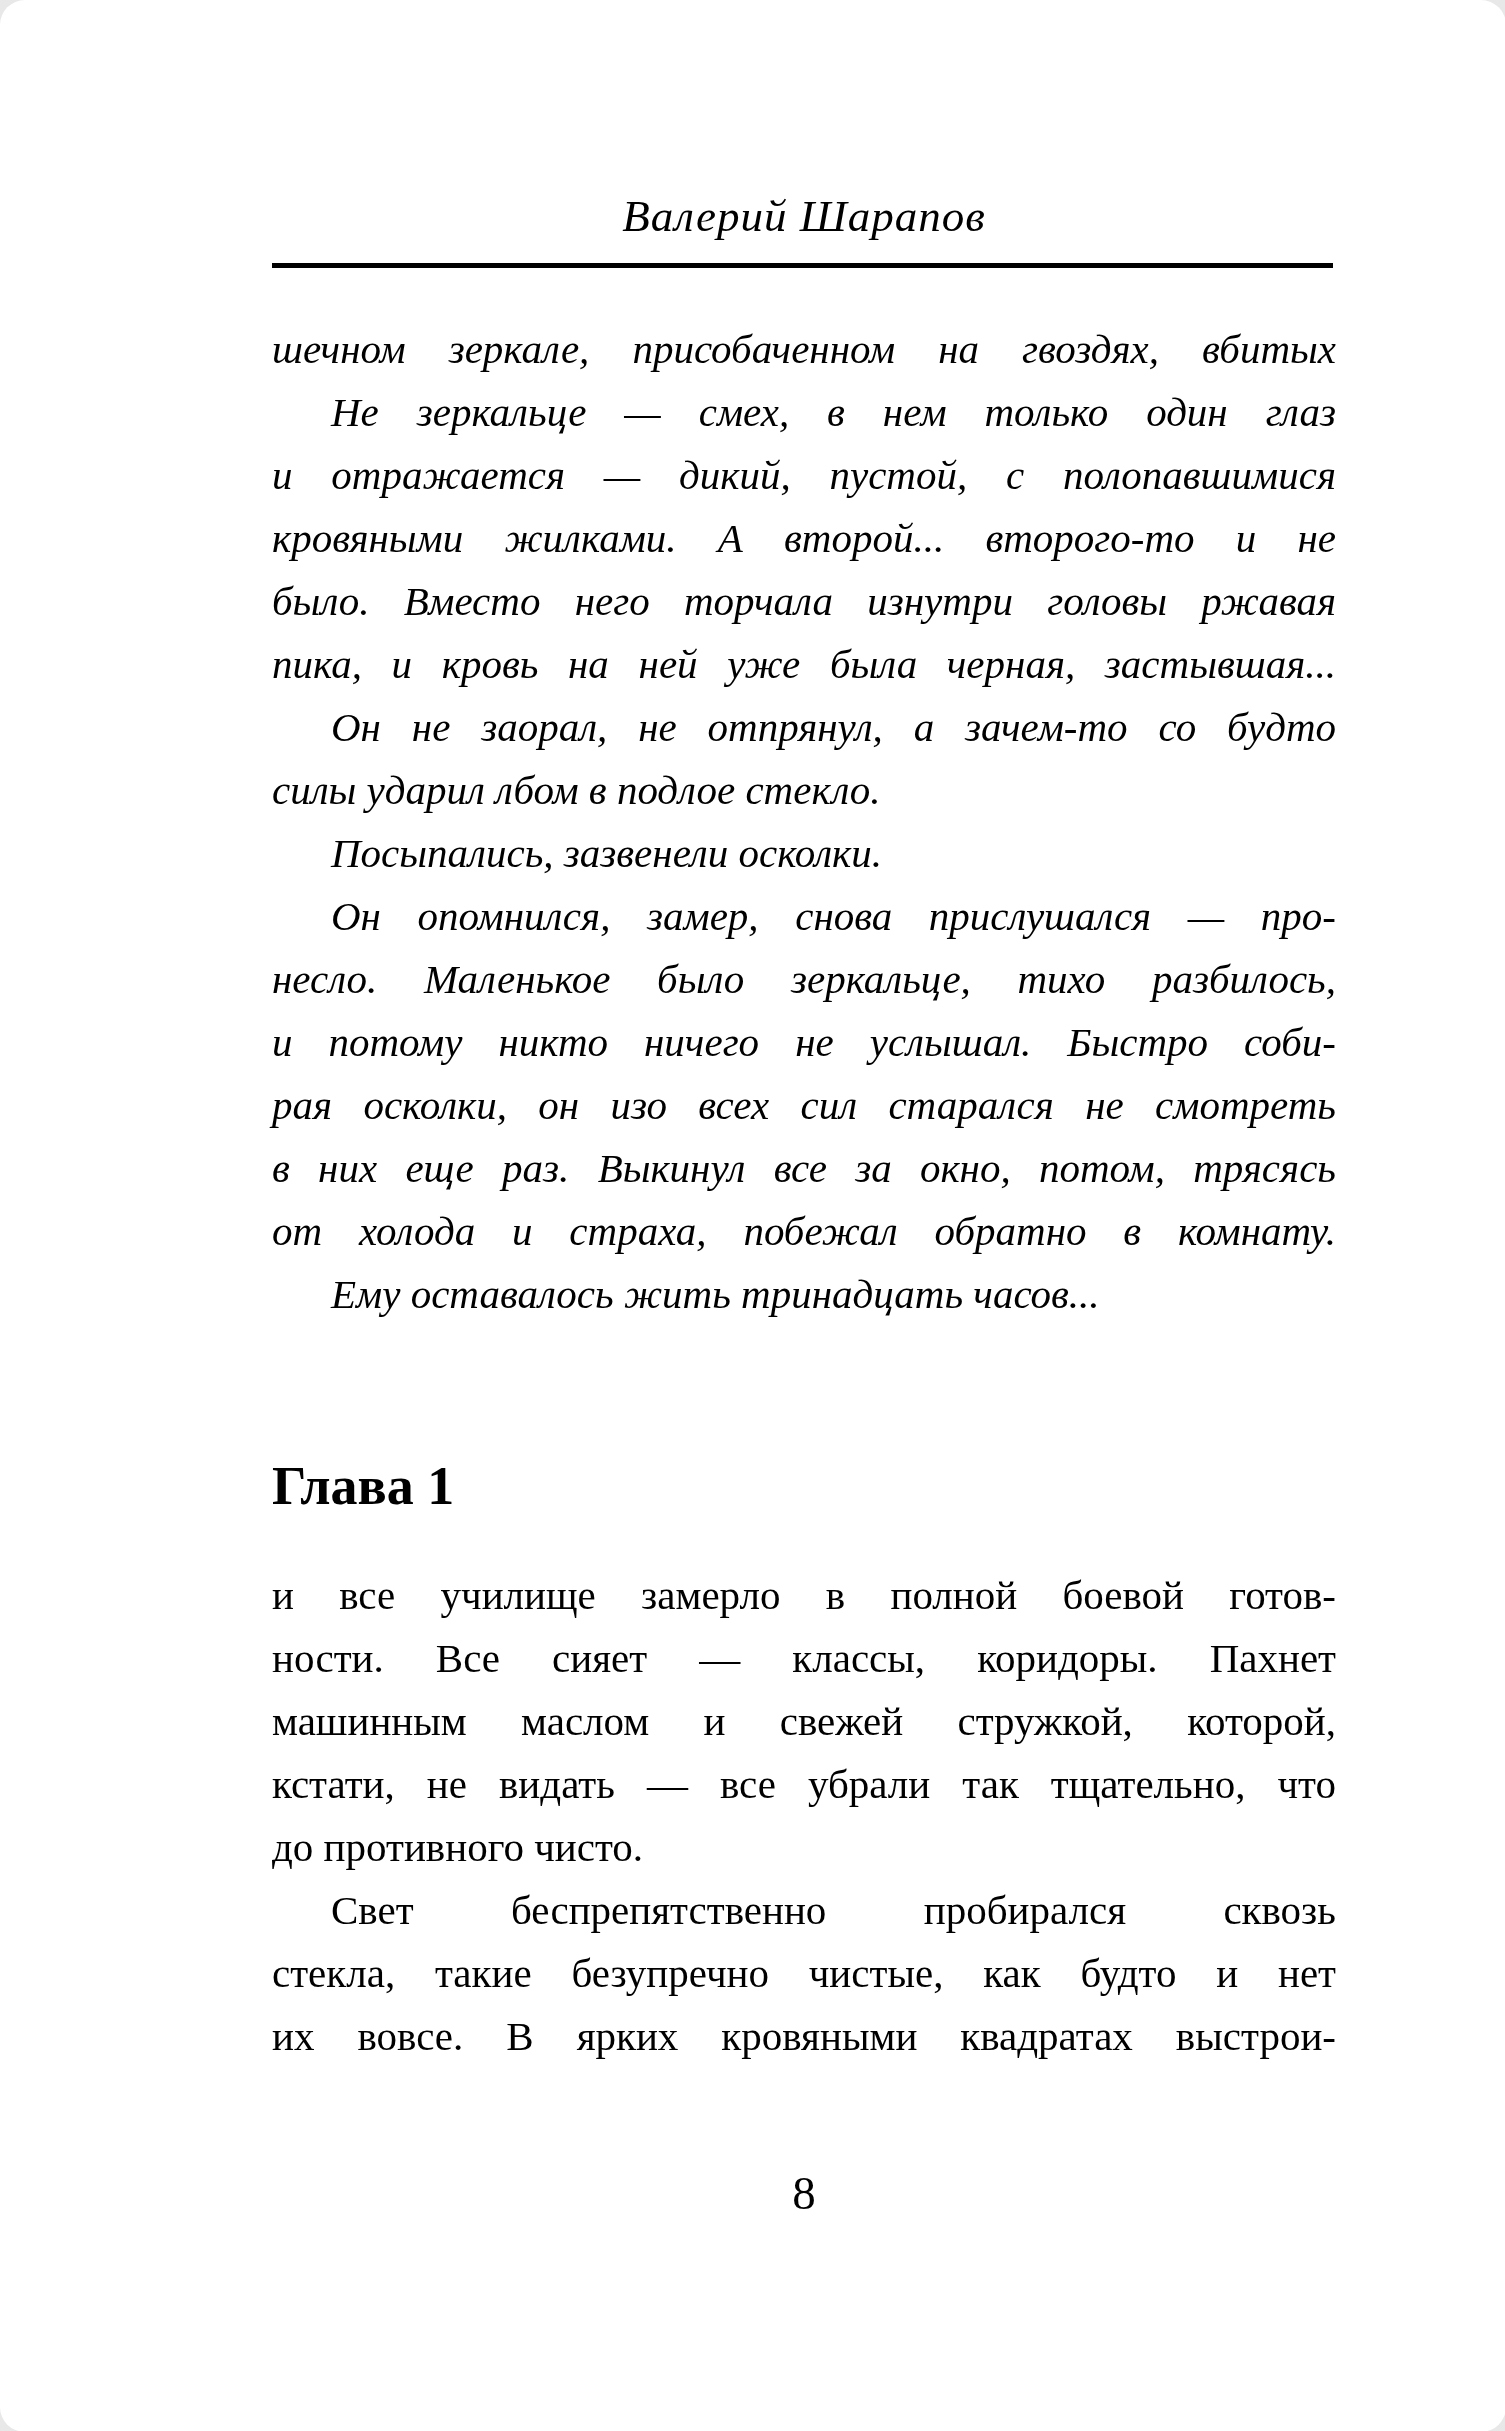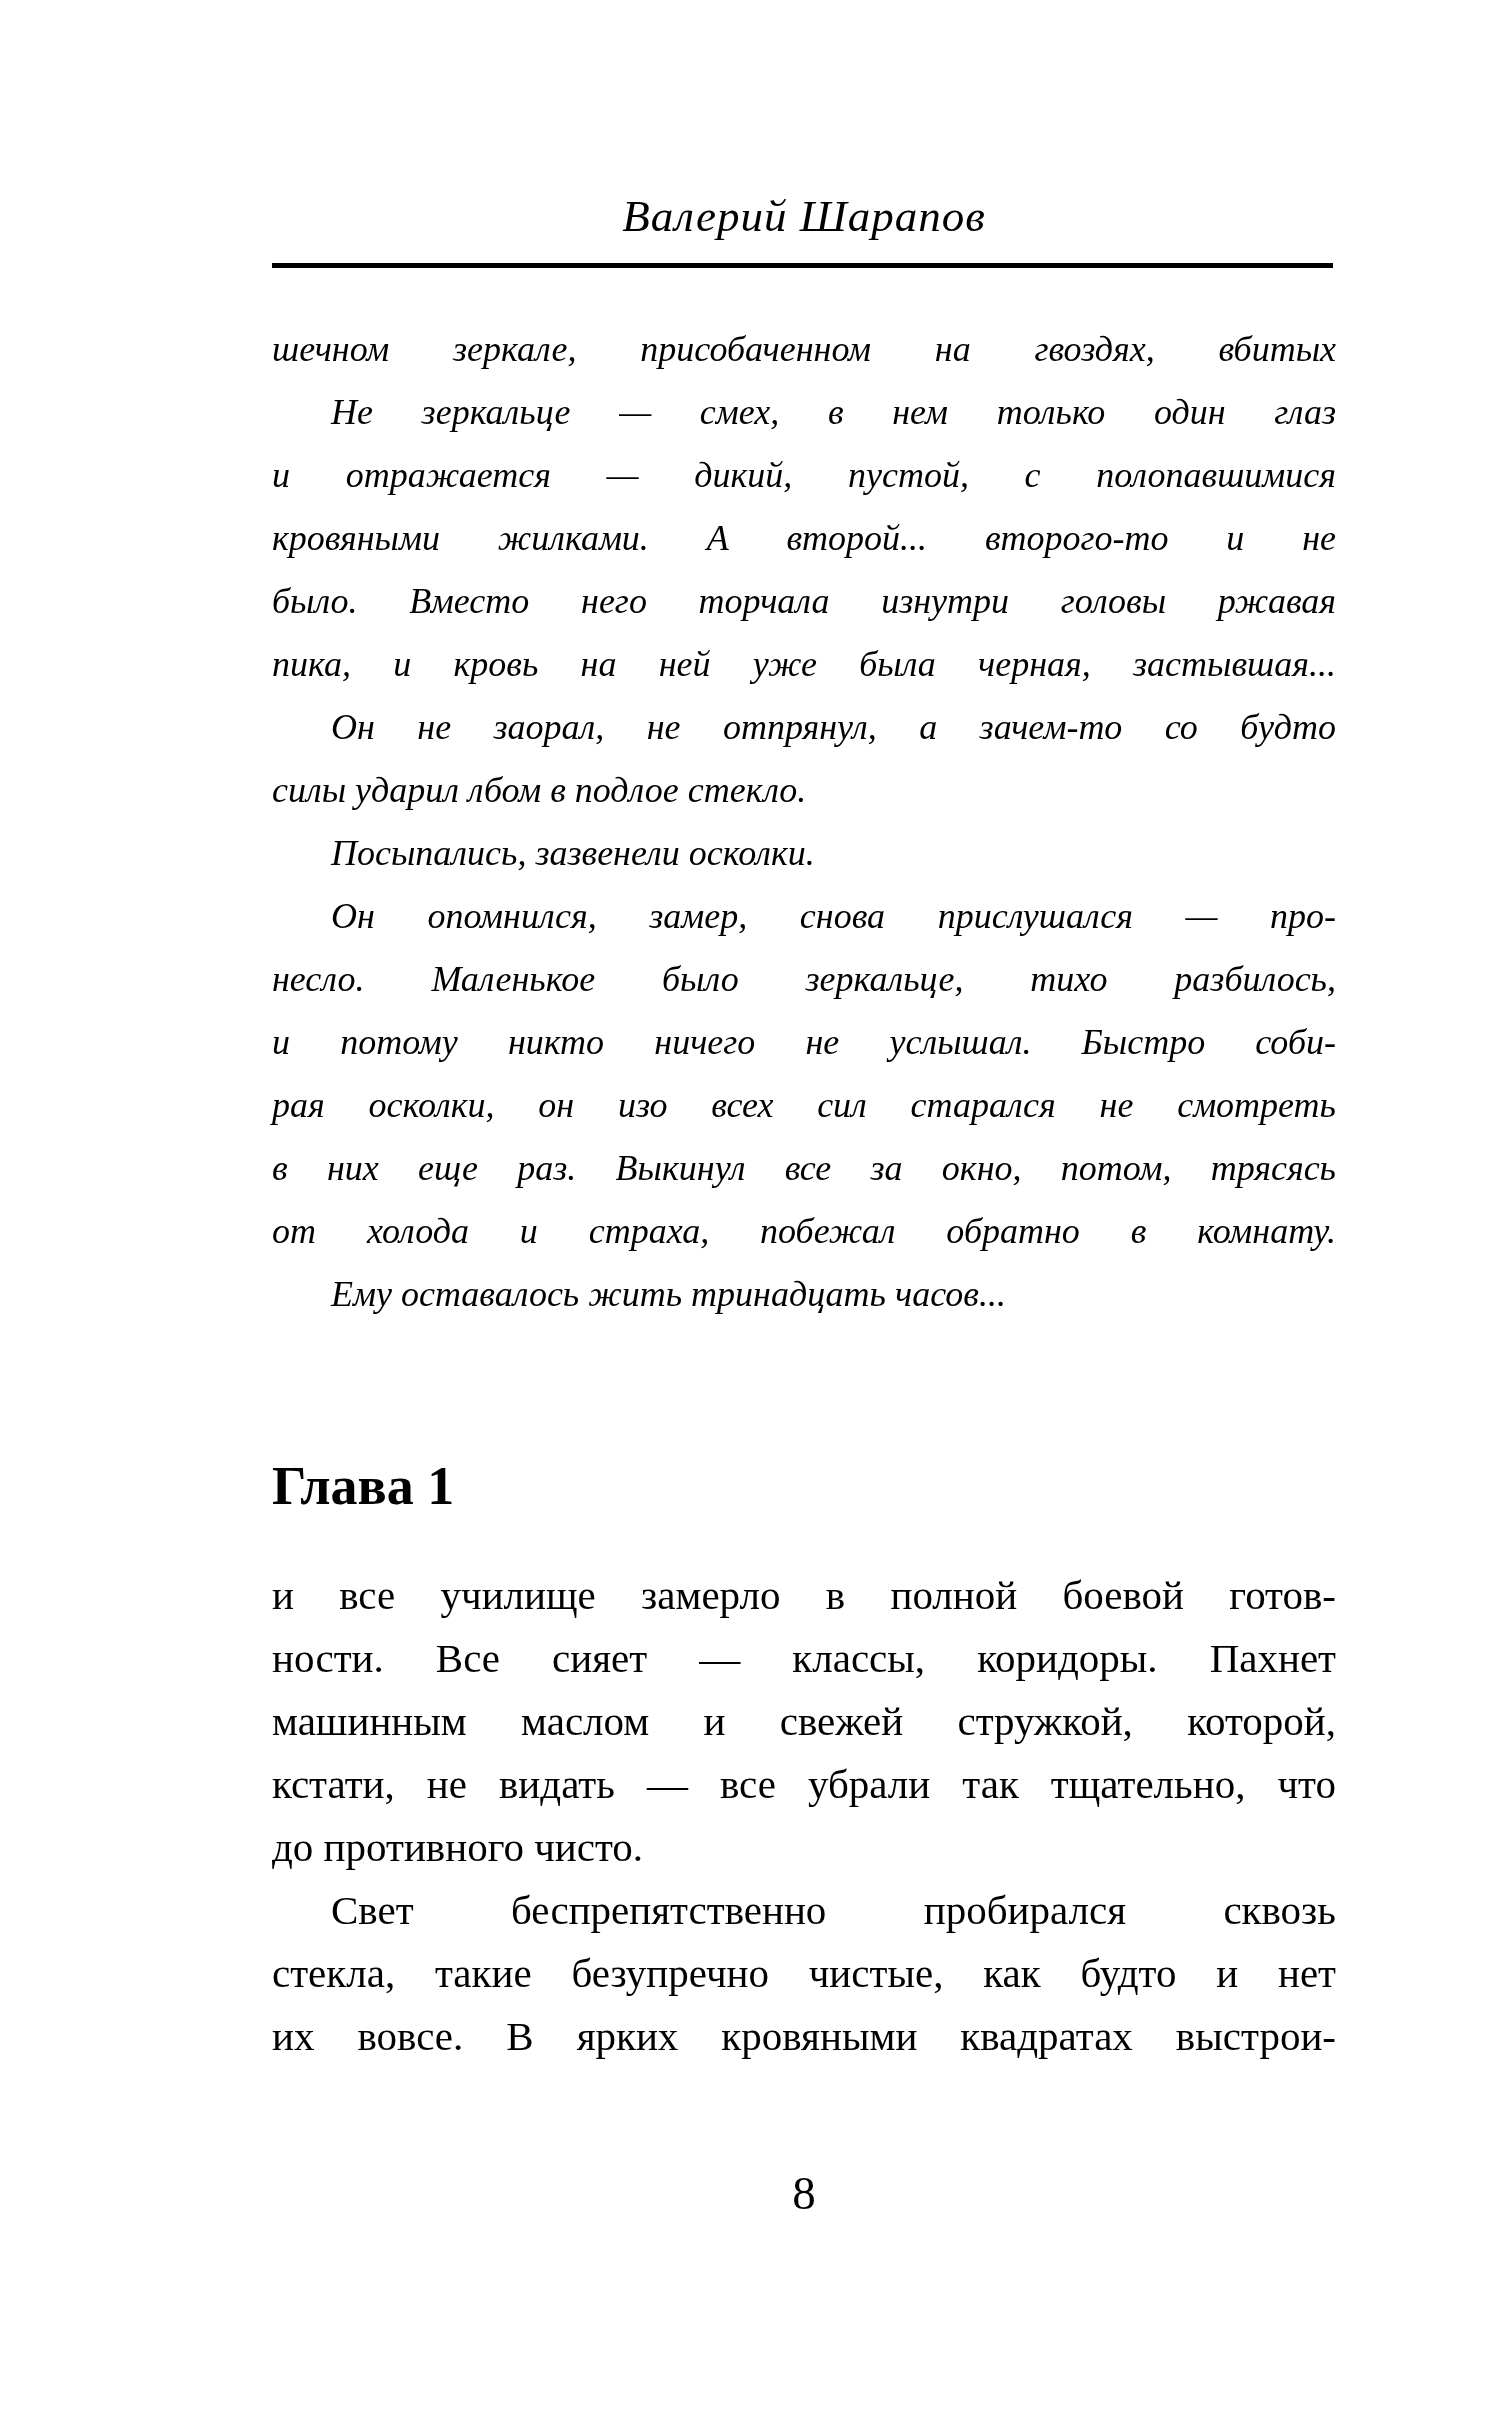--- a/index.html
+++ b/index.html
@@ -8,20 +8,21 @@
     background: #e8e8e8;
   }
   .page {
     position: relative;
     width: 1506px;
     height: 2432px;
     background: #ffffff;
     color: #000000;
     font-family: "Liberation Serif", "DejaVu Serif", serif;
     overflow: hidden;
+    border-radius: 25px;
   }
   .textcol {
     position: absolute;
     left: 272px;
     width: 1064px;
   }
   .running-header {
     top: 190px;
     font-style: italic;
     font-size: 45px;
@@ -33,21 +34,21 @@
     position: absolute;
     left: 272px;
     top: 263px;
     width: 1061px;
     height: 4.9px;
     background: #000000;
   }
   .prologue {
     top: 318px;
     font-style: italic;
-    font-size: 36px;
+    font-size: 41px;
     line-height: 63px;
   }
   .chapter-heading {
     top: 1452px;
     font-weight: bold;
     font-size: 54px;
     line-height: 69px;
     text-align: left;
   }
   .chapter-body {

